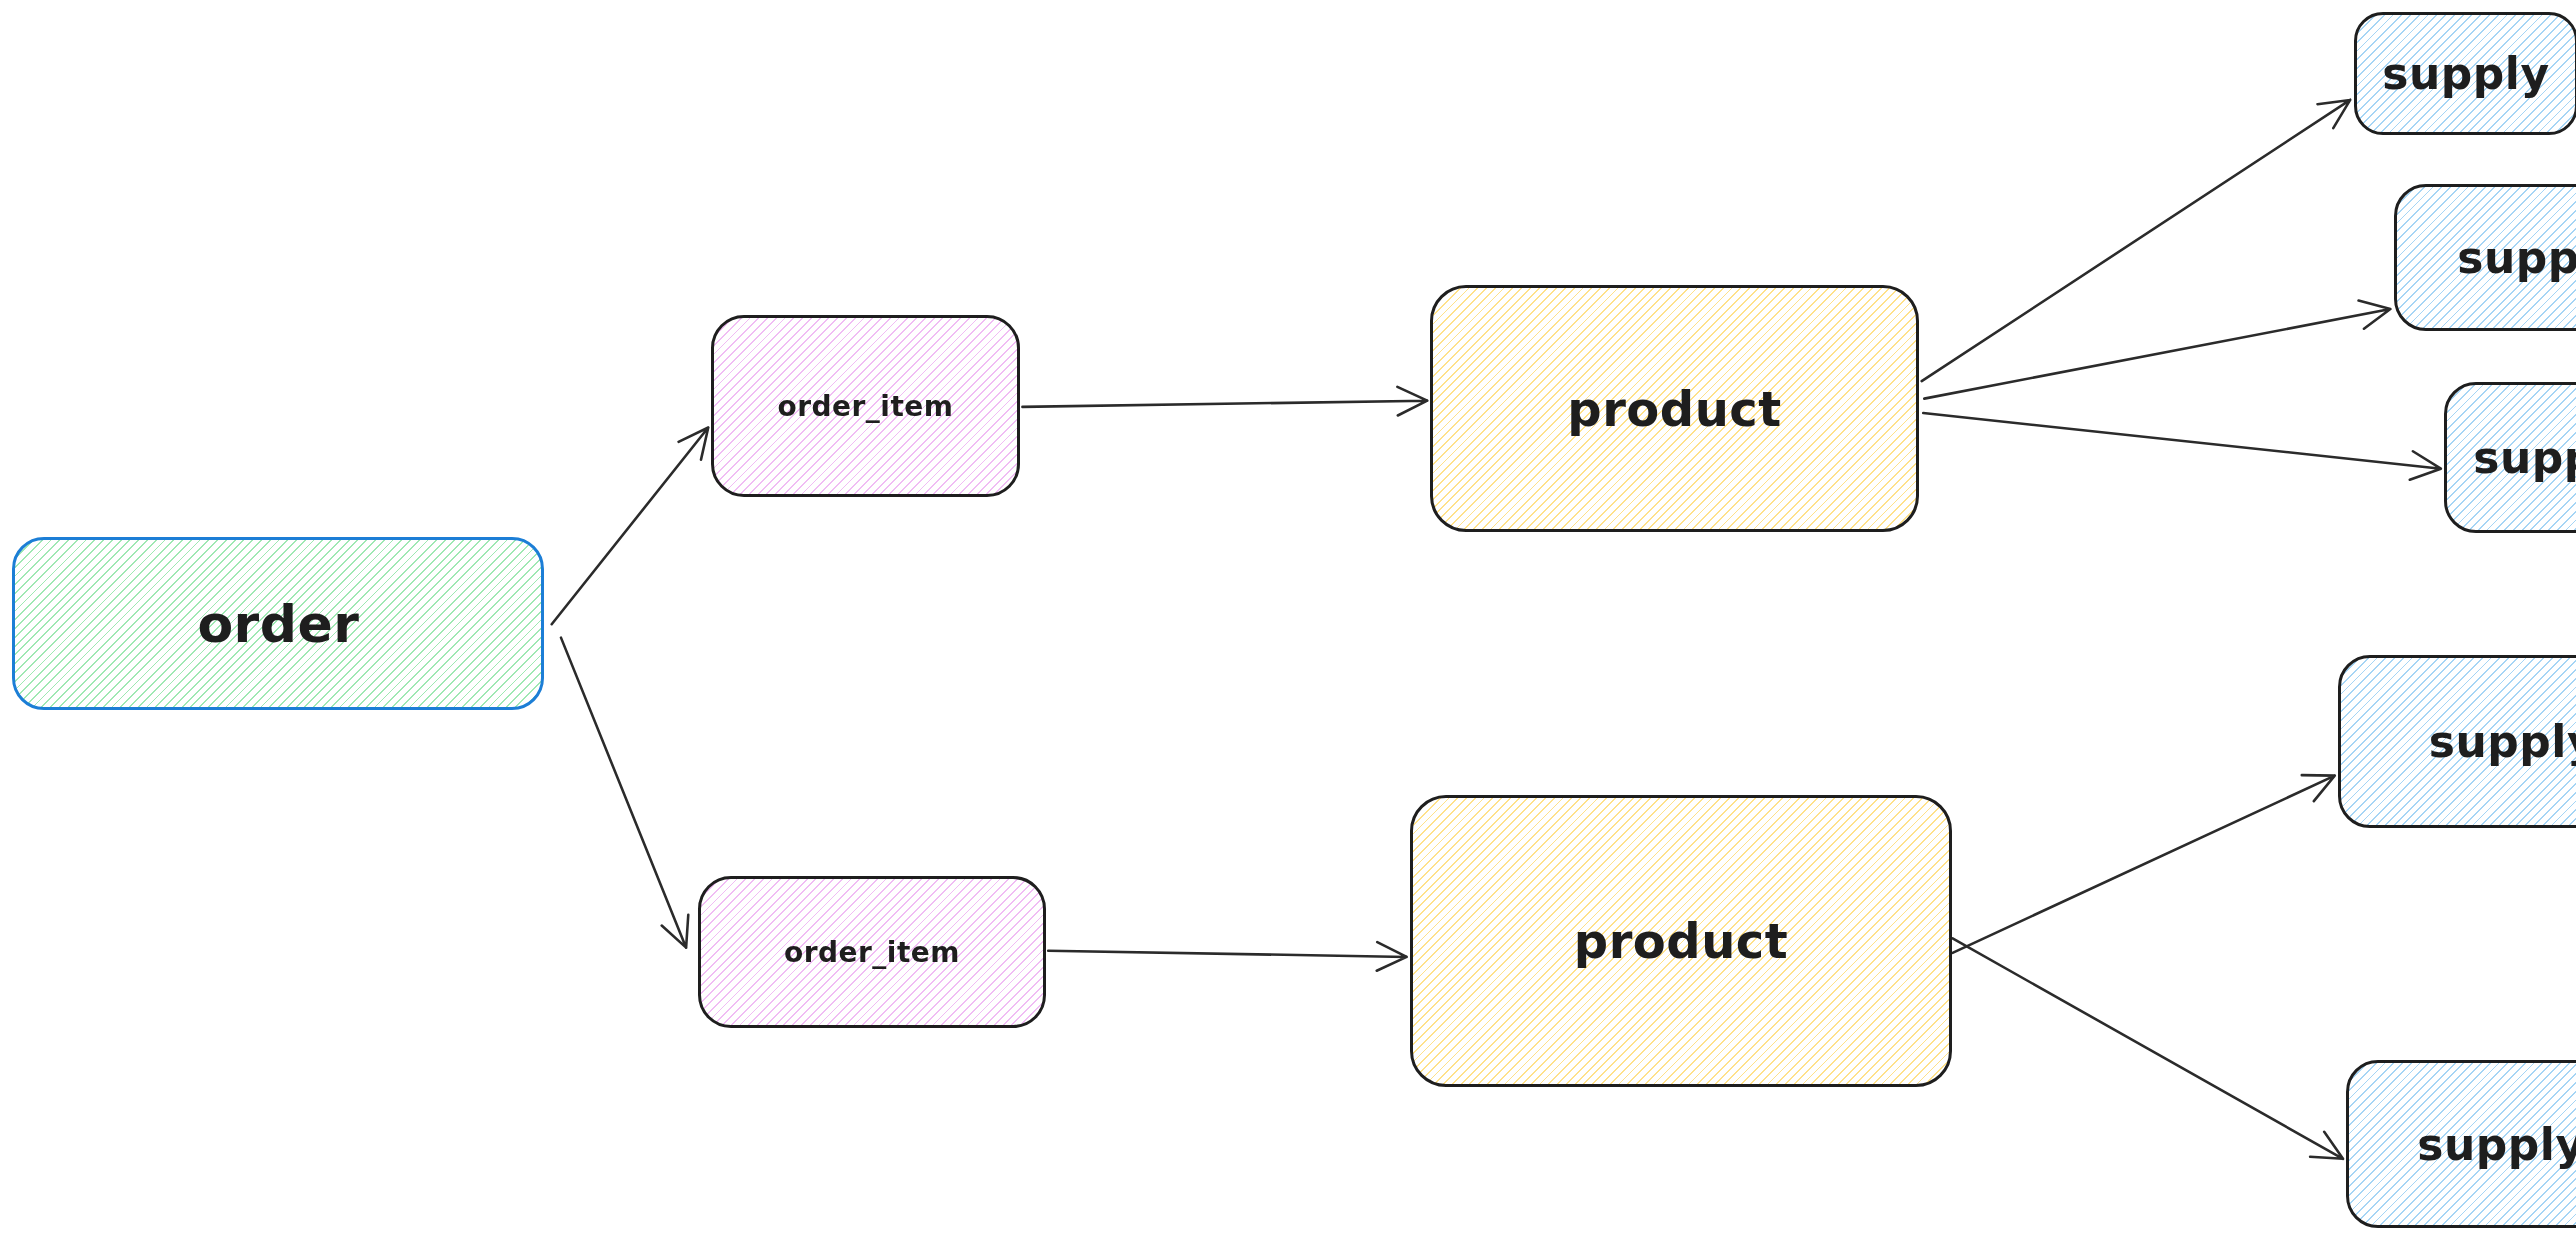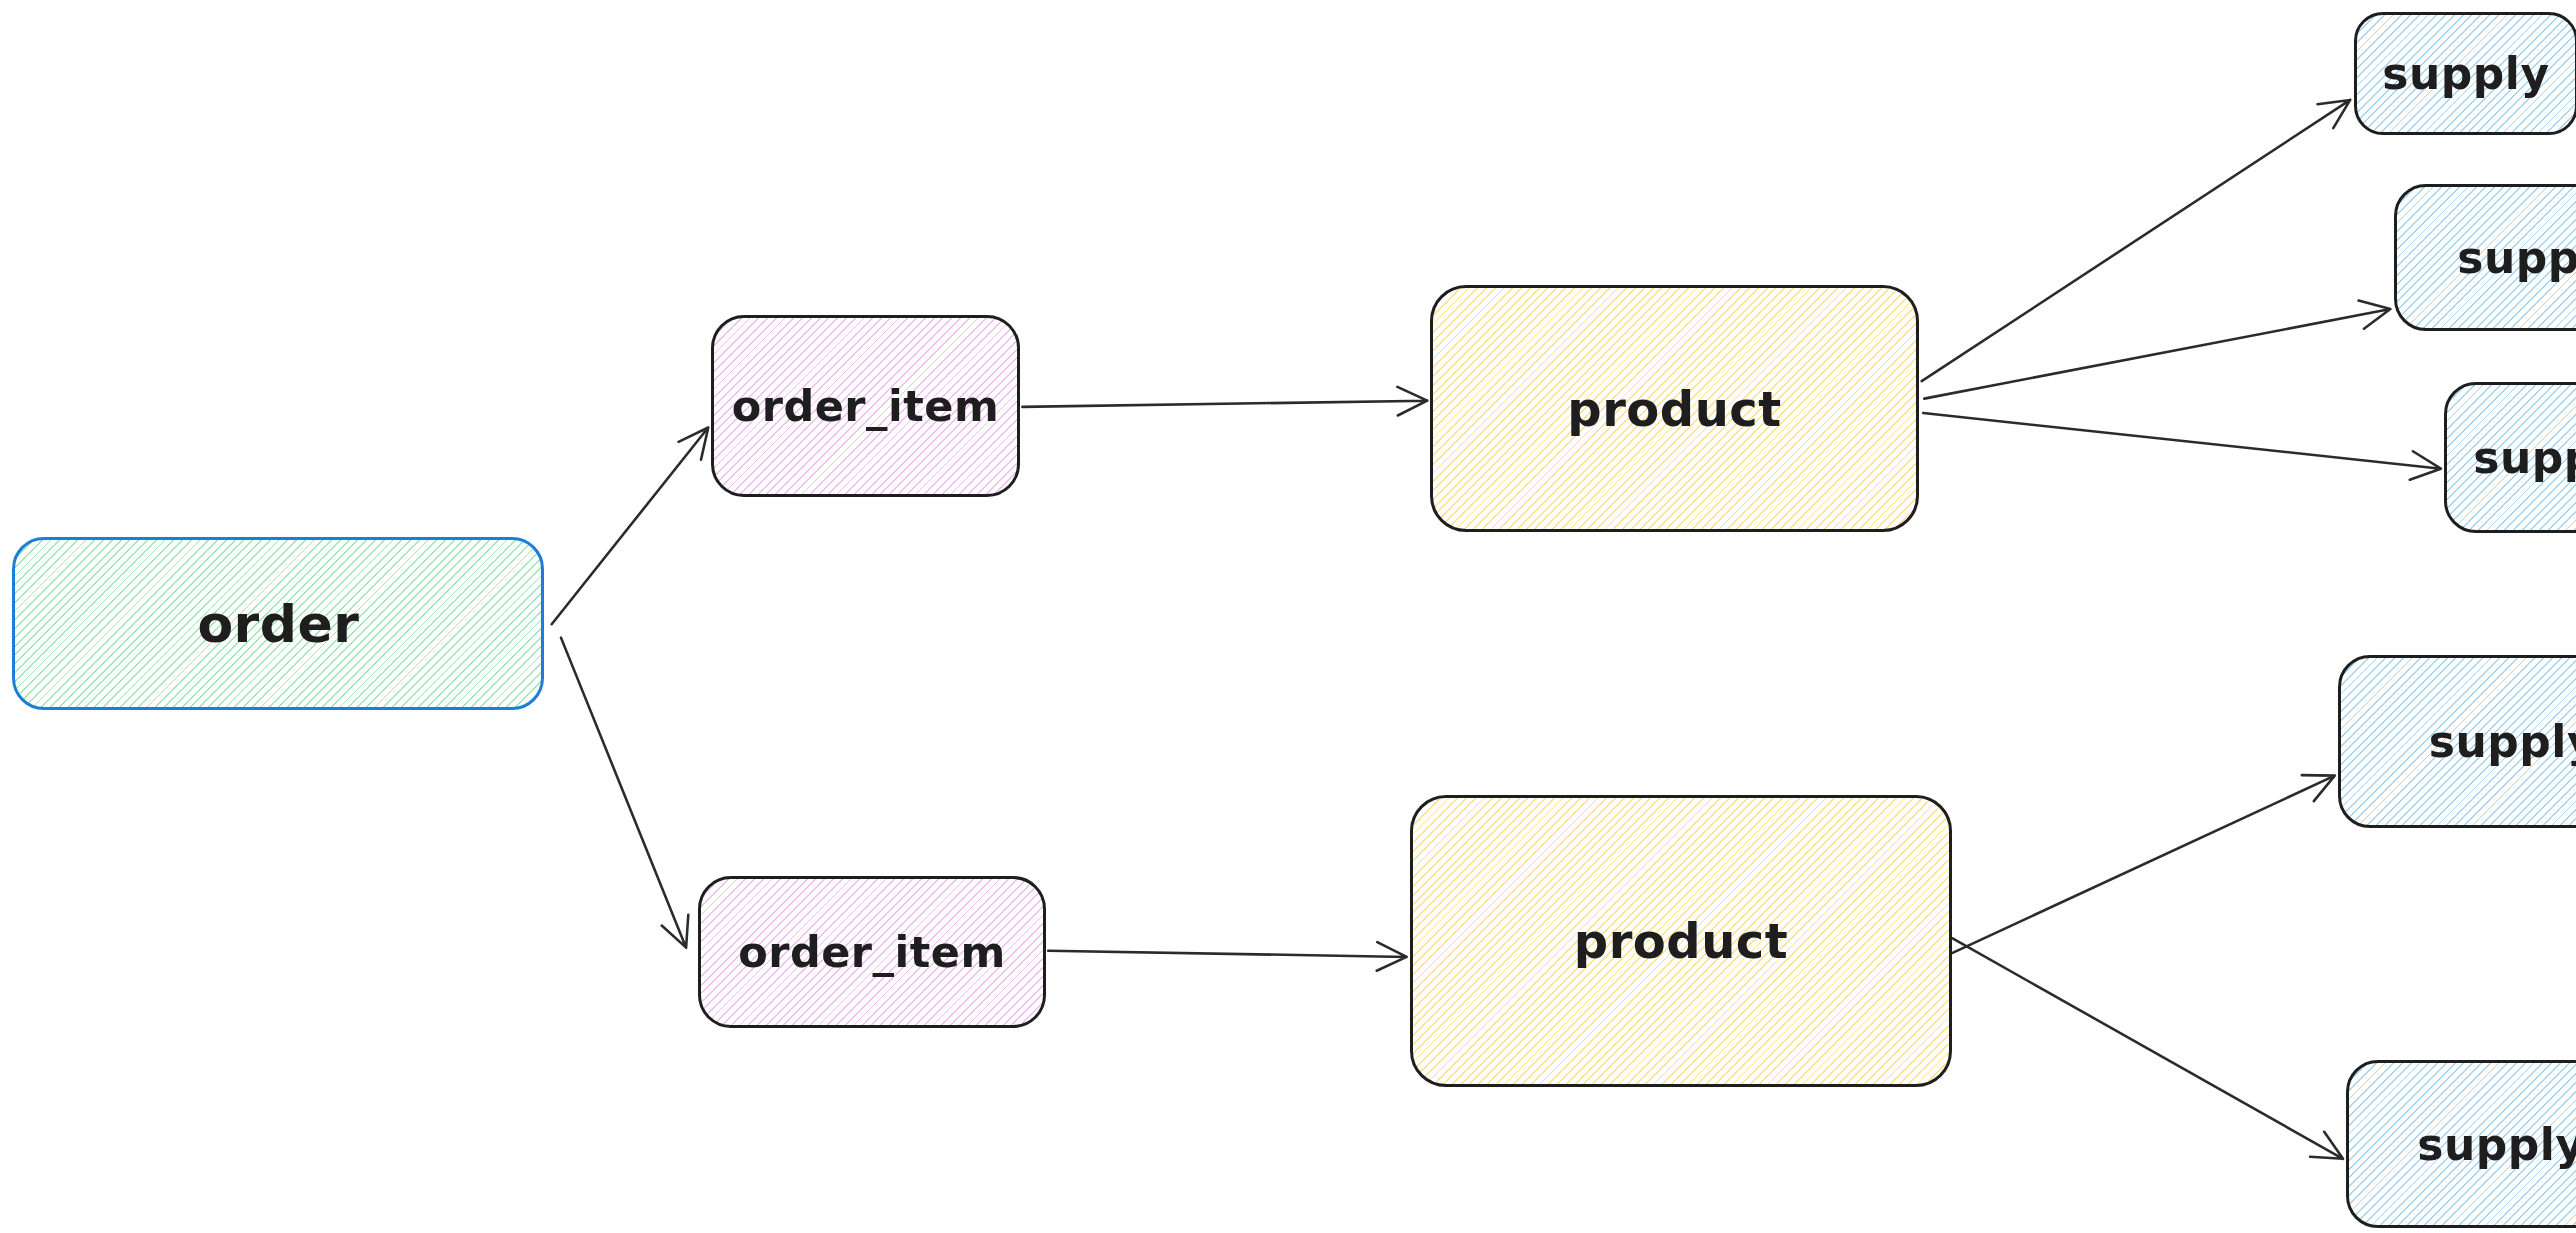--- a/index.html
+++ b/index.html
@@ -32,21 +32,21 @@
   }
   .yellow{
     border-radius:36px;
     background-image:repeating-linear-gradient(135deg,#ffe18a 0 1.3px,transparent 1.3px 6.2px);
   }
   .blue{
     border-radius:32px;
     background-image:repeating-linear-gradient(135deg,#a6d5f5 0 1.3px,transparent 1.3px 6.2px);
   }
   .order-label{font-size:52px;}
-  .order-item-label{font-size:43px;}
+  .order-item-label{font-size:28px;}
   .product-label{font-size:48px;}
   .supply-label{font-size:44px;}
   #edges-svg{position:absolute;left:0;top:0;width:2700px;height:1233px;pointer-events:none;}
   #edges-svg path{stroke:#2b2b2b;stroke-width:5;fill:none;stroke-linecap:round;stroke-linejoin:round;}
 </style>
 </head>
 <body>
 
 <div id="canvas">
 

